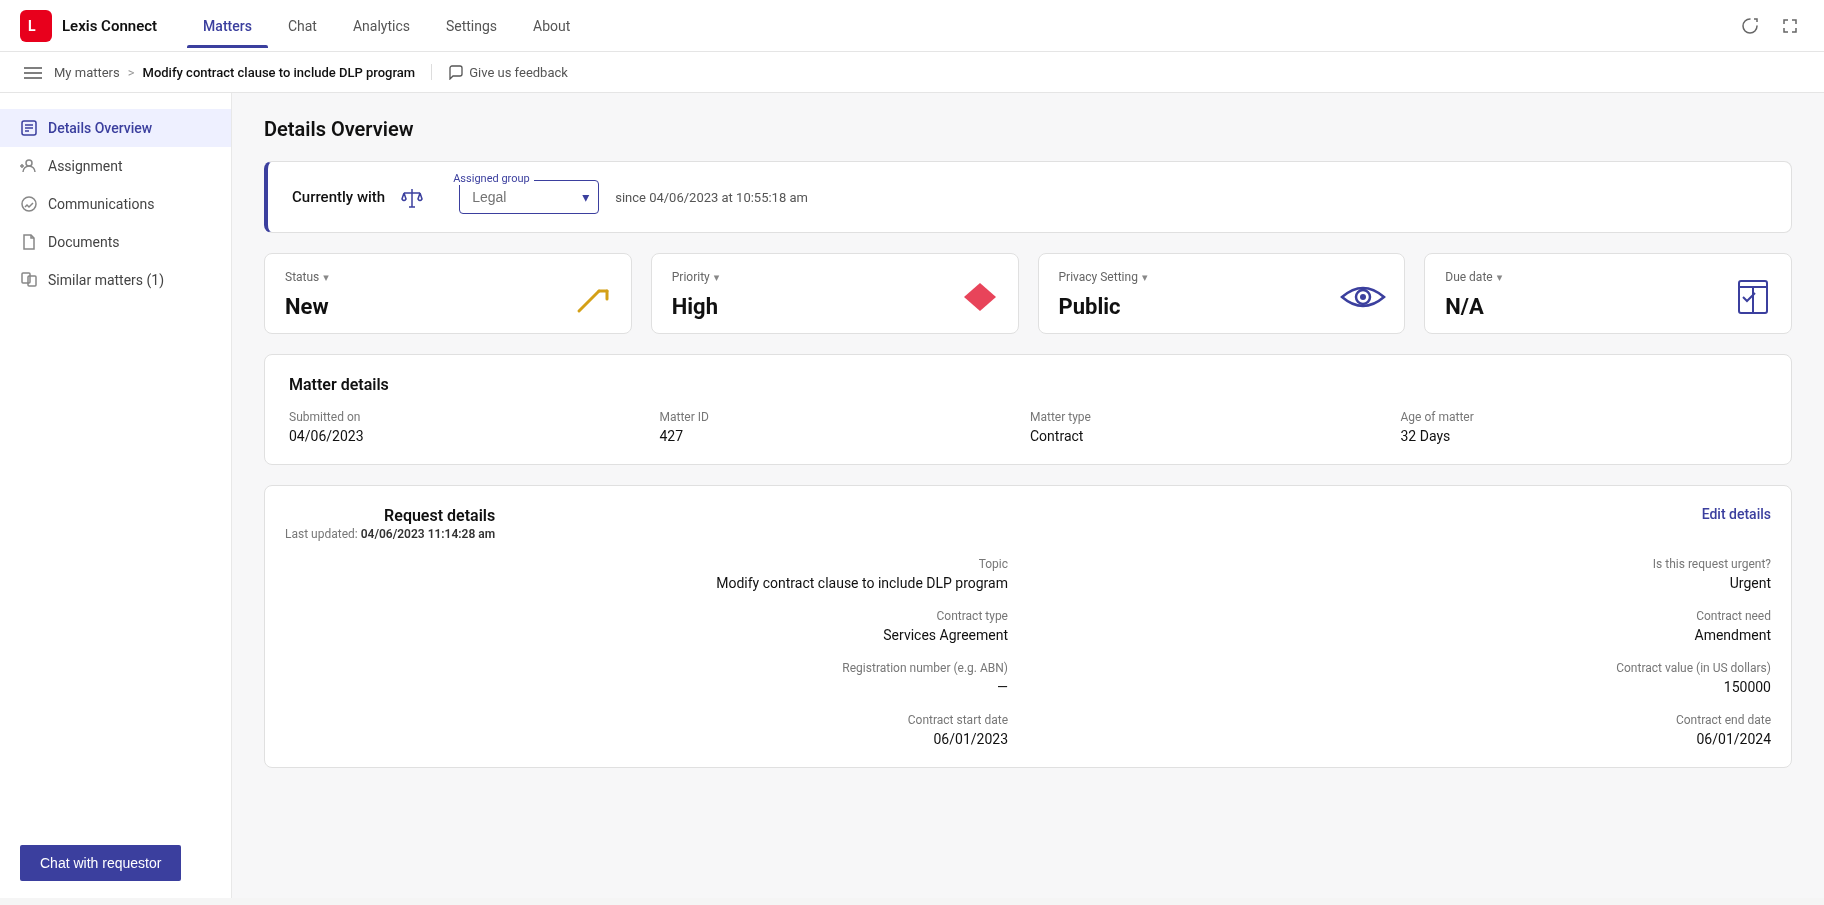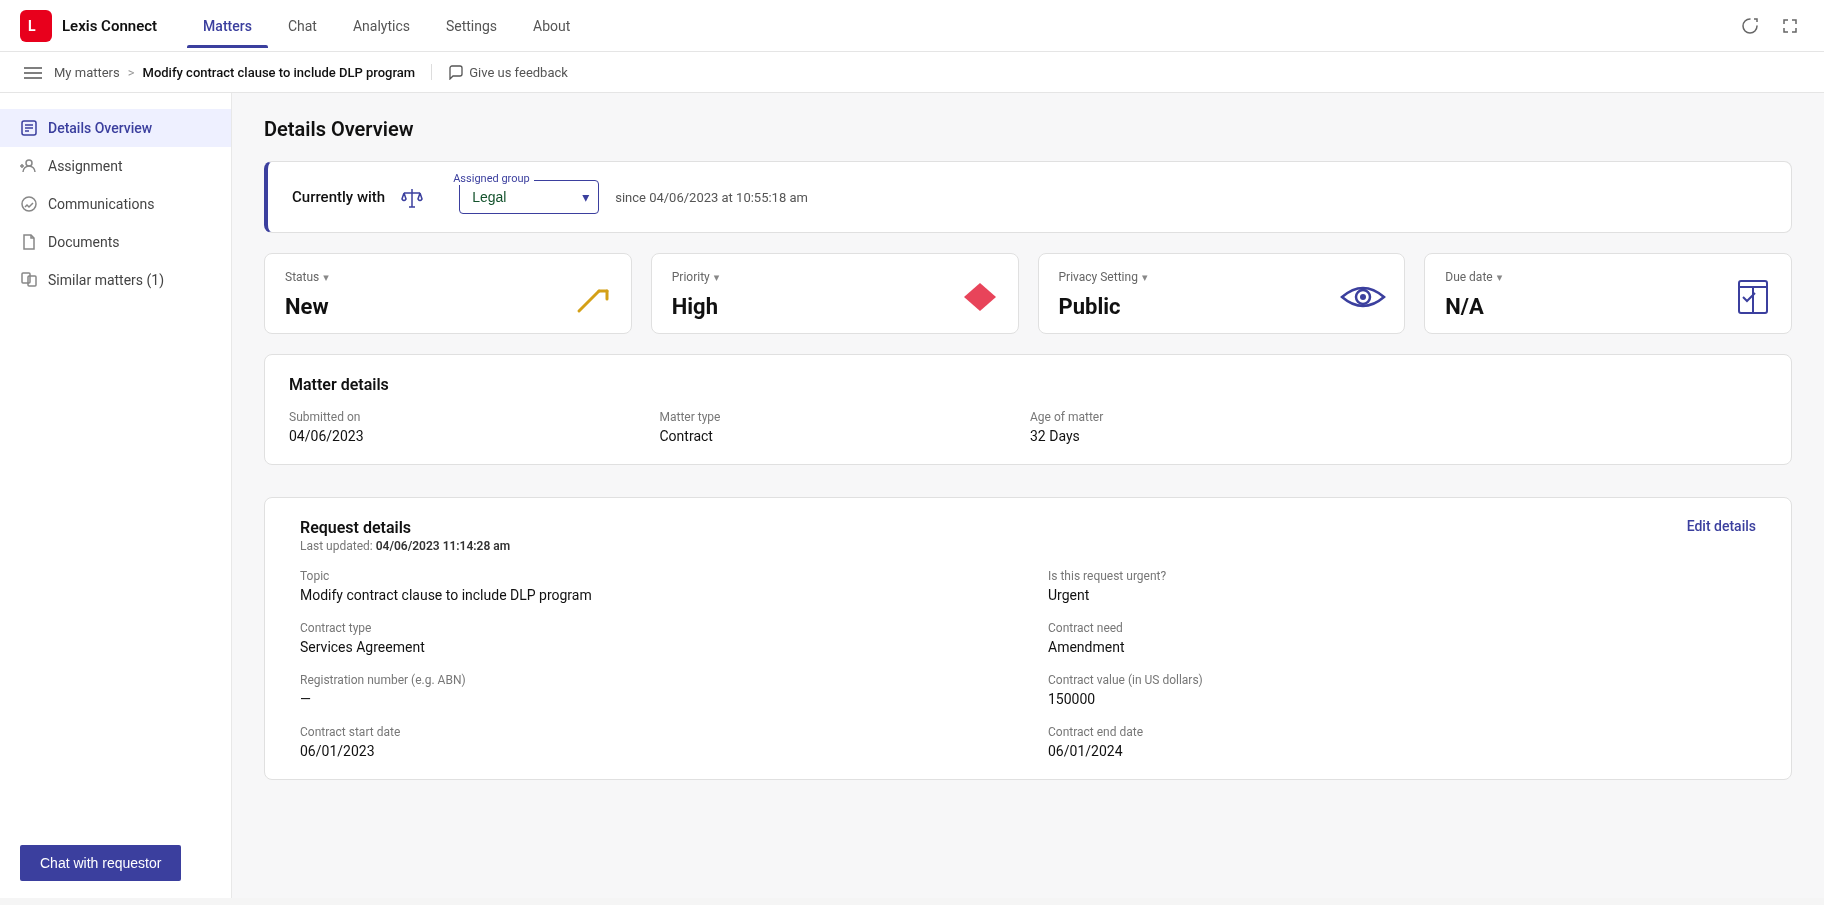--- a/index.html
+++ b/index.html
@@ -162,21 +162,21 @@
       font-size: 11px;
       color: #3b3f9e;
       background: #fff;
       padding: 0 4px;
     }
     .cw-select {
       border: 1.5px solid #3b3f9e;
       border-radius: 4px;
       padding: 8px 36px 8px 12px;
       font-size: 14px;
-      color: #14532d;
+      color: #737373;
       font-weight: 500;
       appearance: none;
       cursor: pointer;
       min-width: 140px;
       background: #fff;
     }
     .cw-chevron {
       position: absolute;
       right: 10px;
       color: #3b3f9e;
@@ -217,21 +217,21 @@
       bottom: 14px;
     }
     .chevron-down { font-size: 11px; color: #888; }
 
     
     .section-card {
       background: #fff;
       border: 1px solid #e0e0e0;
       border-radius: 8px;
       padding: 20px 24px;
-      margin-bottom: 32px;
+      margin-bottom: 20px;
     }
     .section-title {
       font-size: 16px;
       font-weight: 600;
       color: #111;
       margin-bottom: 16px;
     }
     .details-grid {
       display: grid;
       grid-template-columns: repeat(4, 1fr);
@@ -239,21 +239,22 @@
     }
     .detail-item {}
     .detail-label { font-size: 12px; color: #777; margin-bottom: 4px; }
     .detail-value { font-size: 14px; color: #111; }
 
     
     .request-section {
       background: #fff;
       border: 1px solid #e0e0e0;
       border-radius: 8px;
-      padding: 20px 35px;
+      padding: 20px 20px;
+      text-align: right;
     }
     .request-header {
       display: flex;
       justify-content: space-between;
       align-items: flex-start;
       margin-bottom: 16px;
     }
     .request-title { font-size: 16px; font-weight: 600; color: #111; }
     .request-updated { font-size: 12px; color: #777; margin-top: 2px; }
     .request-updated strong { color: #333; font-weight: 600; }
@@ -462,20 +463,24 @@
     </div>
 
     <div class="section-card">
       <div class="section-title">Matter details</div>
       <div class="details-grid">
         <div class="detail-item">
           <div class="detail-label">Submitted on</div>
           <div class="detail-value">04/06/2023</div>
         </div>
         <div class="detail-item">
+          <div class="detail-label">Matter ID</div>
+          <div class="detail-value">427</div>
+        </div>
+        <div class="detail-item">
           <div class="detail-label">Matter type</div>
           <div class="detail-value">Contract</div>
         </div>
         <div class="detail-item">
           <div class="detail-label">Age of matter</div>
           <div class="detail-value">32 Days</div>
         </div>
       </div>
     </div>
 

